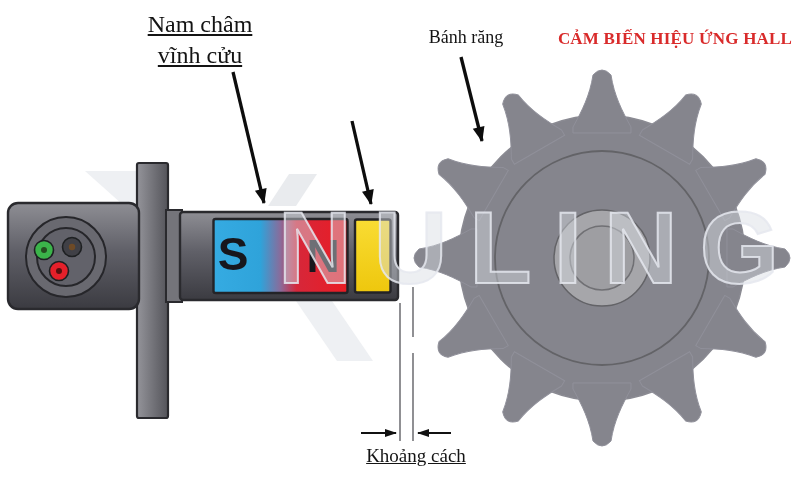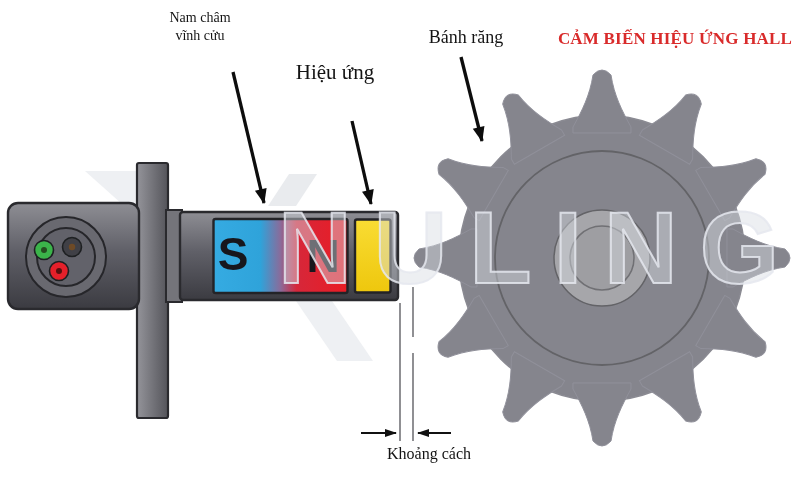--- a/index.html
+++ b/index.html
@@ -1,25 +1,25 @@
 <!DOCTYPE html>
 <html><head>
 <meta charset="utf-8">
 <style>
   html,body{margin:0;padding:0;background:#ffffff;}
   #stage{position:relative;width:800px;height:477px;background:#ffffff;overflow:hidden;
          font-family:"Liberation Serif","DejaVu Serif",serif;}
   #gfx{position:absolute;left:0;top:0;}
   .lbl{position:absolute;color:#141414;text-align:center;line-height:1.3;}
-  #lbl-magnet{left:118px;top:9px;width:164px;font-size:14px;}
+  #lbl-magnet{left:118px;top:9px;width:164px;font-size:24px;text-decoration:underline;}
   #lbl-hall{left:248px;top:59px;width:174px;font-size:21px;}
   #lbl-gear{left:394px;top:26px;width:144px;font-size:18px;}
   #lbl-title{left:545px;top:28px;width:260px;font-size:17px;font-weight:bold;
              color:#d92b2b;letter-spacing:0.2px;}
-  #lbl-gap{left:349px;top:444px;width:160px;font-size:16px;}
+  #lbl-gap{left:336px;top:444px;width:160px;font-size:19px;text-decoration:underline;}
 </style>
 </head>
 <body>
 
 <div id="stage">
 
 <svg id="gfx" width="800" height="477" viewBox="0 0 800 477">
   <defs>
     <linearGradient id="bodyGrad" x1="0" y1="0" x2="0" y2="1">
       <stop offset="0" stop-color="#8e8e94"></stop>
@@ -133,21 +133,20 @@
     <line x1="461" y1="57" x2="482" y2="141" marker-end="url(#ah)"></line>
   </g>
 </svg>
 
 <div class="lbl" id="lbl-magnet">
   <div>Nam châm</div>
   <div>vĩnh cửu</div>
 </div>
 
 <div class="lbl" id="lbl-hall">
-  <div>Hiệu ứng</div>
 </div>
 
 <div class="lbl" id="lbl-gear">Bánh răng</div>
 
 <div class="lbl" id="lbl-title">CẢM BIẾN HIỆU ỨNG HALL</div>
 
 <div class="lbl" id="lbl-gap">Khoảng cách</div>
 
 </div>
 

